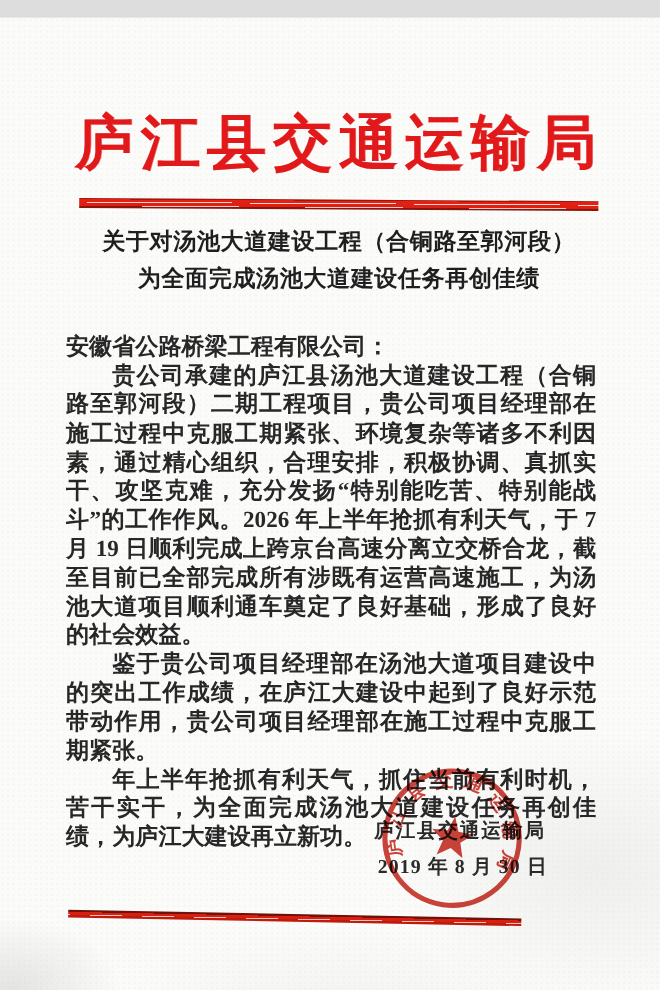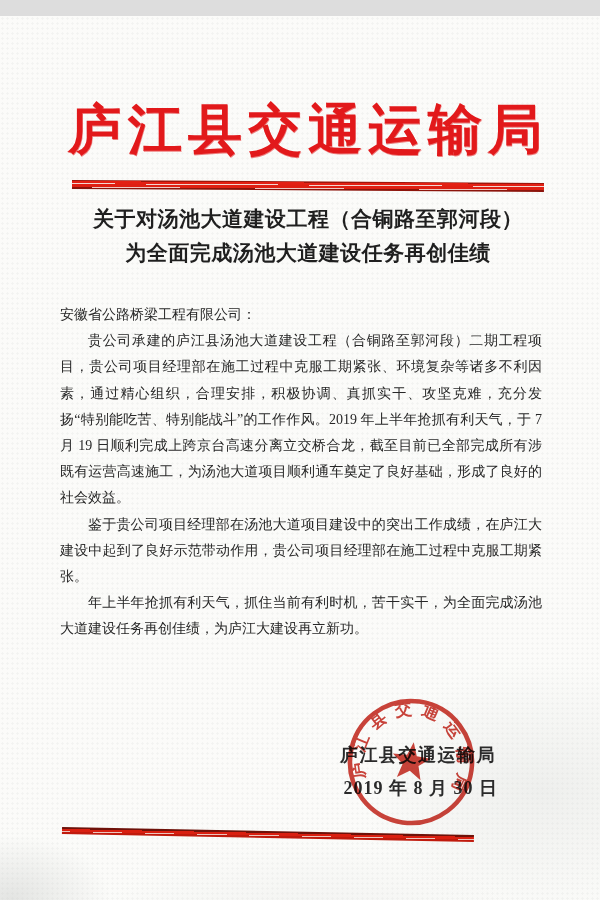--- a/index.html
+++ b/index.html
@@ -67,22 +67,22 @@
     color: #1f1f1f;
     line-height: 34px;
     letter-spacing: 0.5px;
   }
 
   
   .body-text {
     position: absolute;
     top: 286px; left: 60px;
     width: 482px;
-    font-size: 14px;
-    font-weight: 400;
+    font-size: 21px;
+    font-weight: 700;
     line-height: 26.2px;
     color: #272727;
     text-align: justify;
   }
   .body-text p { margin: 0; }
   .para { text-indent: 2em; }
 
   
   .sig {
     position: absolute;
@@ -122,21 +122,21 @@
 
   <div class="rule rule-top"></div>
 
   <div class="title">
     <div>关于对汤池大道建设工程（合铜路至郭河段）</div>
     <div>为全面完成汤池大道建设任务再创佳绩</div>
   </div>
 
   <div class="body-text">
     <p class="salutation">安徽省公路桥梁工程有限公司：</p>
-    <p class="para">贵公司承建的庐江县汤池大道建设工程（合铜路至郭河段）二期工程项目，贵公司项目经理部在施工过程中克服工期紧张、环境复杂等诸多不利因素，通过精心组织，合理安排，积极协调、真抓实干、攻坚克难，充分发扬“特别能吃苦、特别能战斗”的工作作风。2019 年上半年抢抓有利天气，于 7 月 19 日顺利完成上跨京台高速分离立交桥合龙，截至目前已全部完成所有涉既有运营高速施工，为汤池大道项目顺利通车奠定了良好基础，形成了良好的社会效益。</p>
+    <p class="para">贵公司承建的庐江县汤池大道建设工程（合铜路至郭河段）二期工程项目，贵公司项目经理部在施工过程中克服工期紧张、环境复杂等诸多不利因素，通过精心组织，合理安排，积极协调、真抓实干、攻坚克难，充分发扬“特别能吃苦、特别能战斗”的工作作风。2026 年上半年抢抓有利天气，于 7 月 19 日顺利完成上跨京台高速分离立交桥合龙，截至目前已全部完成所有涉既有运营高速施工，为汤池大道项目顺利通车奠定了良好基础，形成了良好的社会效益。</p>
     <p class="para">鉴于贵公司项目经理部在汤池大道项目建设中的突出工作成绩，在庐江大建设中起到了良好示范带动作用，贵公司项目经理部在施工过程中克服工期紧张。</p>
     <p class="para">年上半年抢抓有利天气，抓住当前有利时机，苦干实干，为全面完成汤池大道建设任务再创佳绩，为庐江大建设再立新功。</p>
   </div>
 
   <div class="sig">
     <div class="sig-agency">庐江县交通运输局</div>
     <div class="sig-date">2019 年 8 月 30 日</div>
   </div>
 
   <div class="seal">

